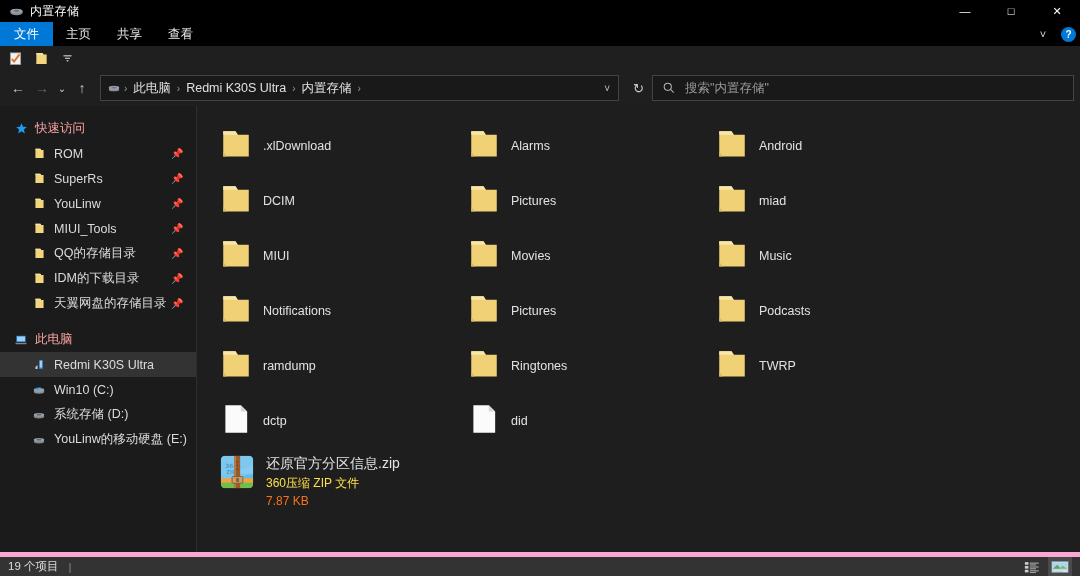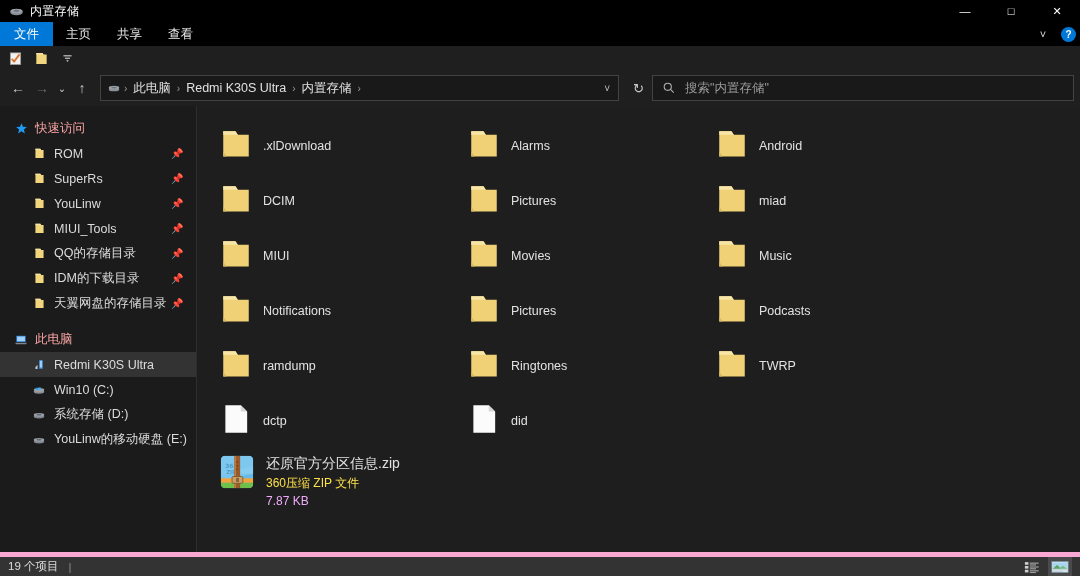--- a/index.html
+++ b/index.html
@@ -94,21 +94,21 @@
     align-content: start;
   }
   .tile { display: flex; align-items: center; gap: 10px; padding-left: 4px; height: 55px; }
   .tile .tname { color: #e2e2e2; font-size: 12.5px; white-space: nowrap; overflow: hidden; text-overflow: ellipsis; }
 
   
   .zipwrap { margin-top: 6px; display: flex; align-items: flex-start; gap: 11px; padding-left: 4px; }
   .zipmeta { display: flex; flex-direction: column; gap: 2px; padding-top: 1px; }
   .zipmeta .z1 { color: #e2e2e2; font-size: 14px; }
   .zipmeta .z2 { color: #fde047; font-size: 12px; }
-  .zipmeta .z3 { color: #f0abfc; font-size: 12px; }
+  .zipmeta .z3 { color: #f97316; font-size: 12px; }
 
   
   .statusbar {
     height: 24px; flex: 0 0 24px; background: #333333; display: flex; align-items: center;
     padding: 0 8px; border-top: 5px solid #f9a8d4;
   }
   .status-left { color: #dcdcdc; font-size: 11.5px; display: flex; align-items: center; gap: 10px; }
   .status-sep { color: #8a8a8a; }
   .status-right { margin-left: auto; display: flex; align-items: center; gap: 4px; }
   .viewbtn { width: 24px; height: 20px; display: flex; align-items: center; justify-content: center; }

